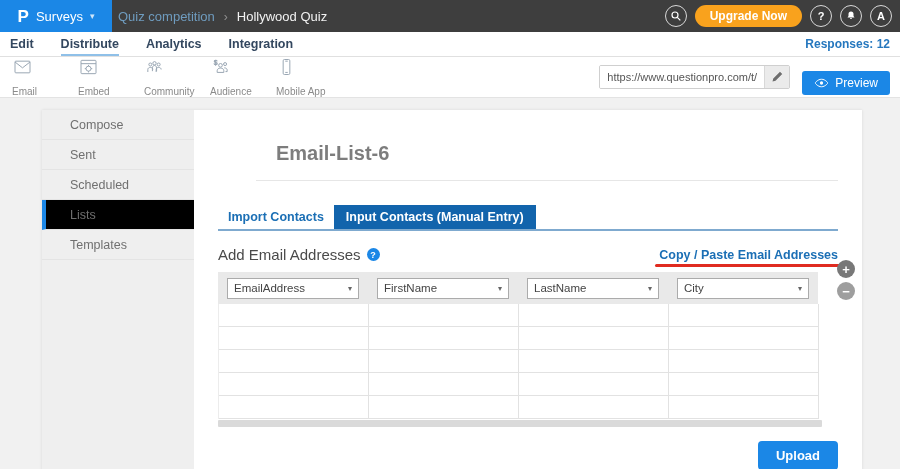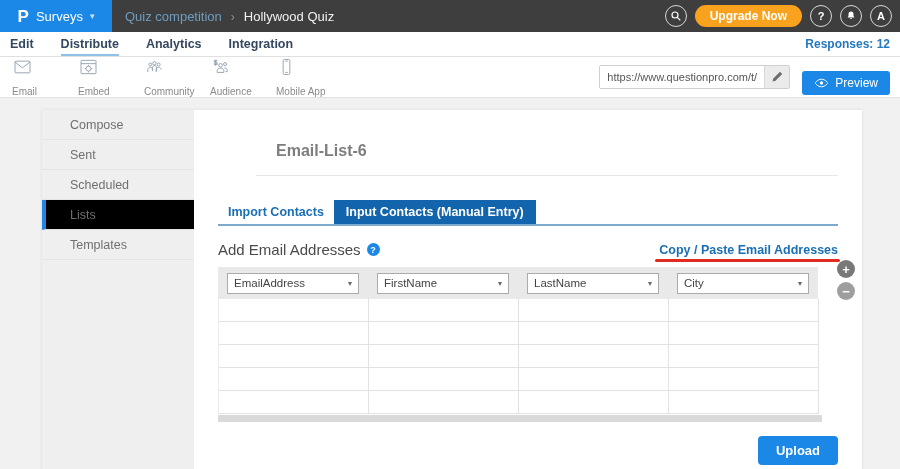--- a/index.html
+++ b/index.html
@@ -6,21 +6,21 @@
   html,body { width:900px; height:469px; overflow:hidden; background:#F1F1F1;
               font-family:"Liberation Sans", sans-serif; }
 
   
   .topbar { height:32px; background:#3E3E3E; display:flex; align-items:center; }
   .logo-block { width:112px; height:32px; background:#1B87E6; color:#fff;
                 display:flex; align-items:center; justify-content:center; gap:7px; cursor:pointer; }
   .logo-p { font-weight:bold; font-size:17px; line-height:1; }
   .product-label { font-size:13px; }
   .dd-caret { font-size:9px; color:#CFE6FA; }
-  .breadcrumb { margin-left:13px; font-size:13px; display:flex; align-items:flex-end; gap:9px; }
+  .breadcrumb { margin-left:6px; font-size:13px; display:flex; align-items:flex-end; gap:9px; }
   .bc-parent { color:#6F9CBF; }
   .bc-sep { color:#8F8F8F; font-size:12px; }
   .bc-current { color:#F2F2F2; }
   .topbar-right { margin-left:auto; display:flex; align-items:center; gap:8px; padding-right:8px; }
   .circle-btn { width:22px; height:22px; border:1.5px solid #D8D8D8; border-radius:50%;
                 display:flex; align-items:center; justify-content:center; color:#fff;
                 font-size:11px; font-weight:bold; cursor:pointer; }
   .upgrade-btn { background:#F9A21D; color:#fff; font-size:12px; font-weight:bold;
                  height:22px; padding:0 15px; border-radius:11px; display:flex;
                  align-items:center; cursor:pointer; }
@@ -53,21 +53,21 @@
   
   .page { position:relative; height:385px; background:#F1F1F1; }
   .card { position:absolute; left:42px; top:12px; width:820px; bottom:0;
           background:#fff; box-shadow:0 0 3px rgba(0,0,0,.10); display:flex; }
   .sidebar { width:152px; background:#EFEFEF; }
   .side-item { height:30px; display:flex; align-items:center; padding-left:28px;
                font-size:12.5px; color:#707070; border-bottom:1px solid #E4E4E4; cursor:pointer; }
   .side-item.active { background:#000000; border-left:4px solid #1B87E6; padding-left:24px; }
 
   .content { flex:1; position:relative; padding:0 24px; }
-  .list-title { margin-top:32px; margin-left:58px; font-size:16px; color:#7D7D7D; }
+  .list-title { margin-top:32px; margin-left:58px; font-size:20px; color:#7D7D7D; }
   .title-divider { border:none; border-top:1px solid #E6E6E6; margin:15px 0 0 38px; }
 
   .tabs { display:flex; margin-top:24px; border-bottom:2px solid #7FAACF; }
   .tab { font-size:12.5px; font-weight:bold; color:#1B6FB5; padding:5px 10px; cursor:pointer; }
   .tab.active { background:#1264AC; color:#fff; padding:5px 12px; }
 
   .section-row { display:flex; align-items:center; margin-top:15px; }
   .section-title { font-size:15px; color:#4A4A4A; display:flex; align-items:center; gap:6px; }
   .help-badge { width:13px; height:13px; background:#1B87E6; border-radius:50%;
                 color:#fff; font-size:9px; font-weight:bold; display:flex;

